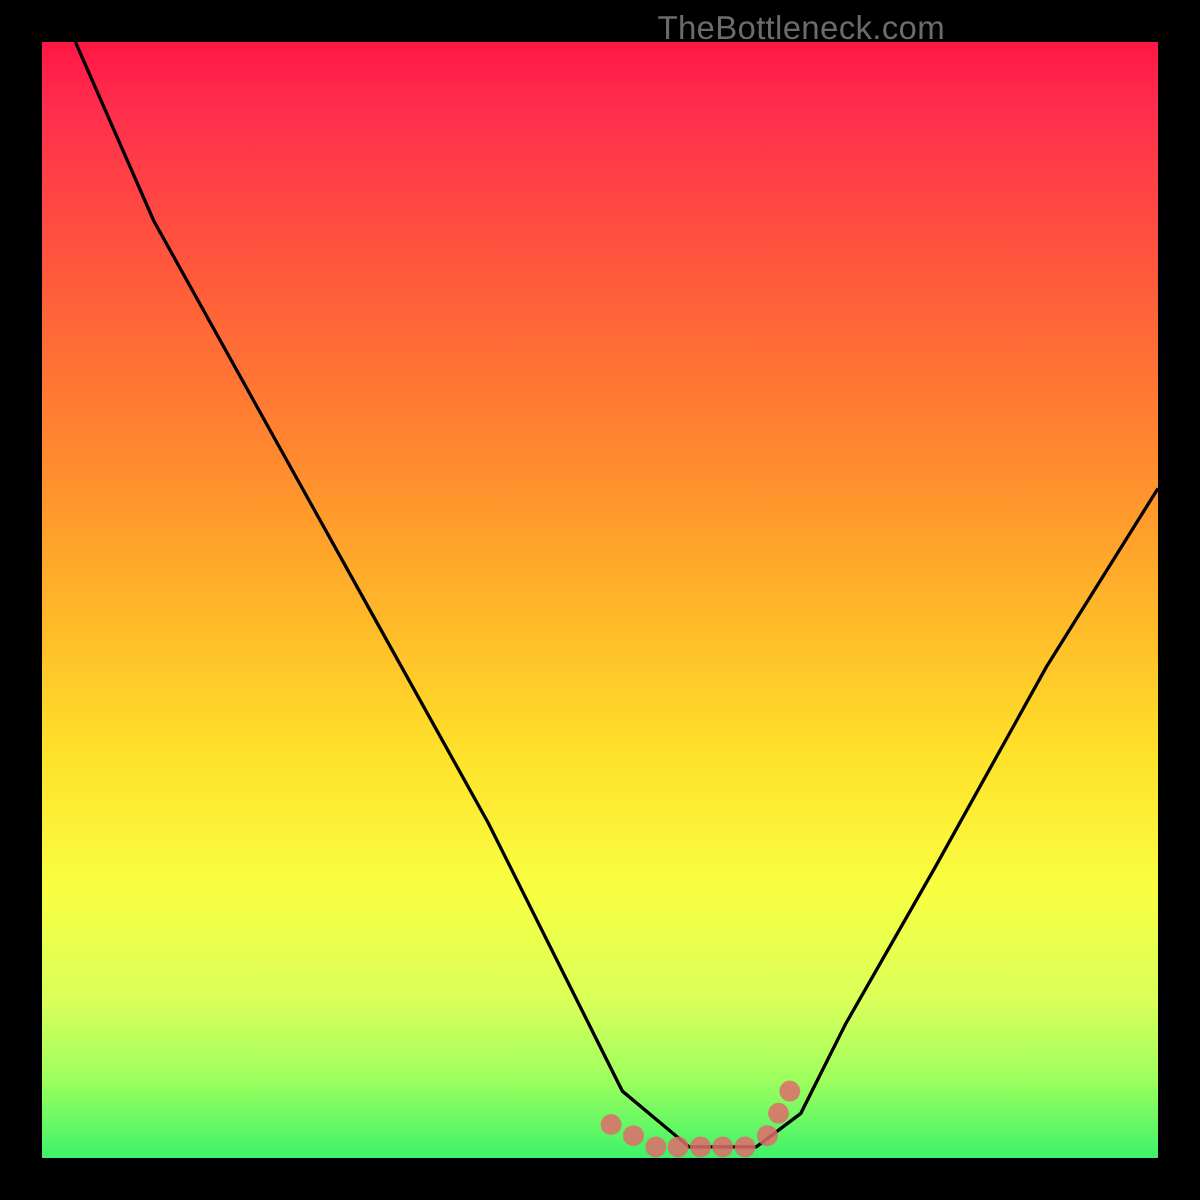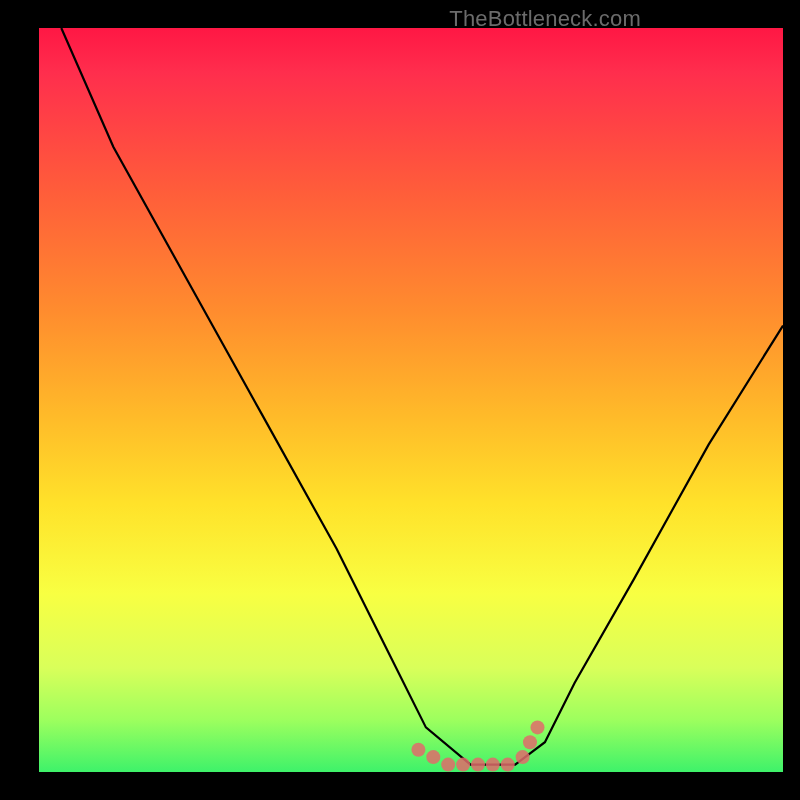--- a/index.html
+++ b/index.html
@@ -9,21 +9,20 @@
     height: 800px;
     background: #000;
     font-family: Arial, Helvetica, sans-serif;
     overflow: hidden;
   }
   .frame {
     position: relative;
     width: 644px;
     height: 800px;
     background: #000;
-    margin-left: 11px;
   }
   .plot-area {
     position: absolute;
     left: 28px;
     top: 28px;
     width: 744px;
     height: 744px;
     overflow: hidden;
   }
   .gradient-bg {

